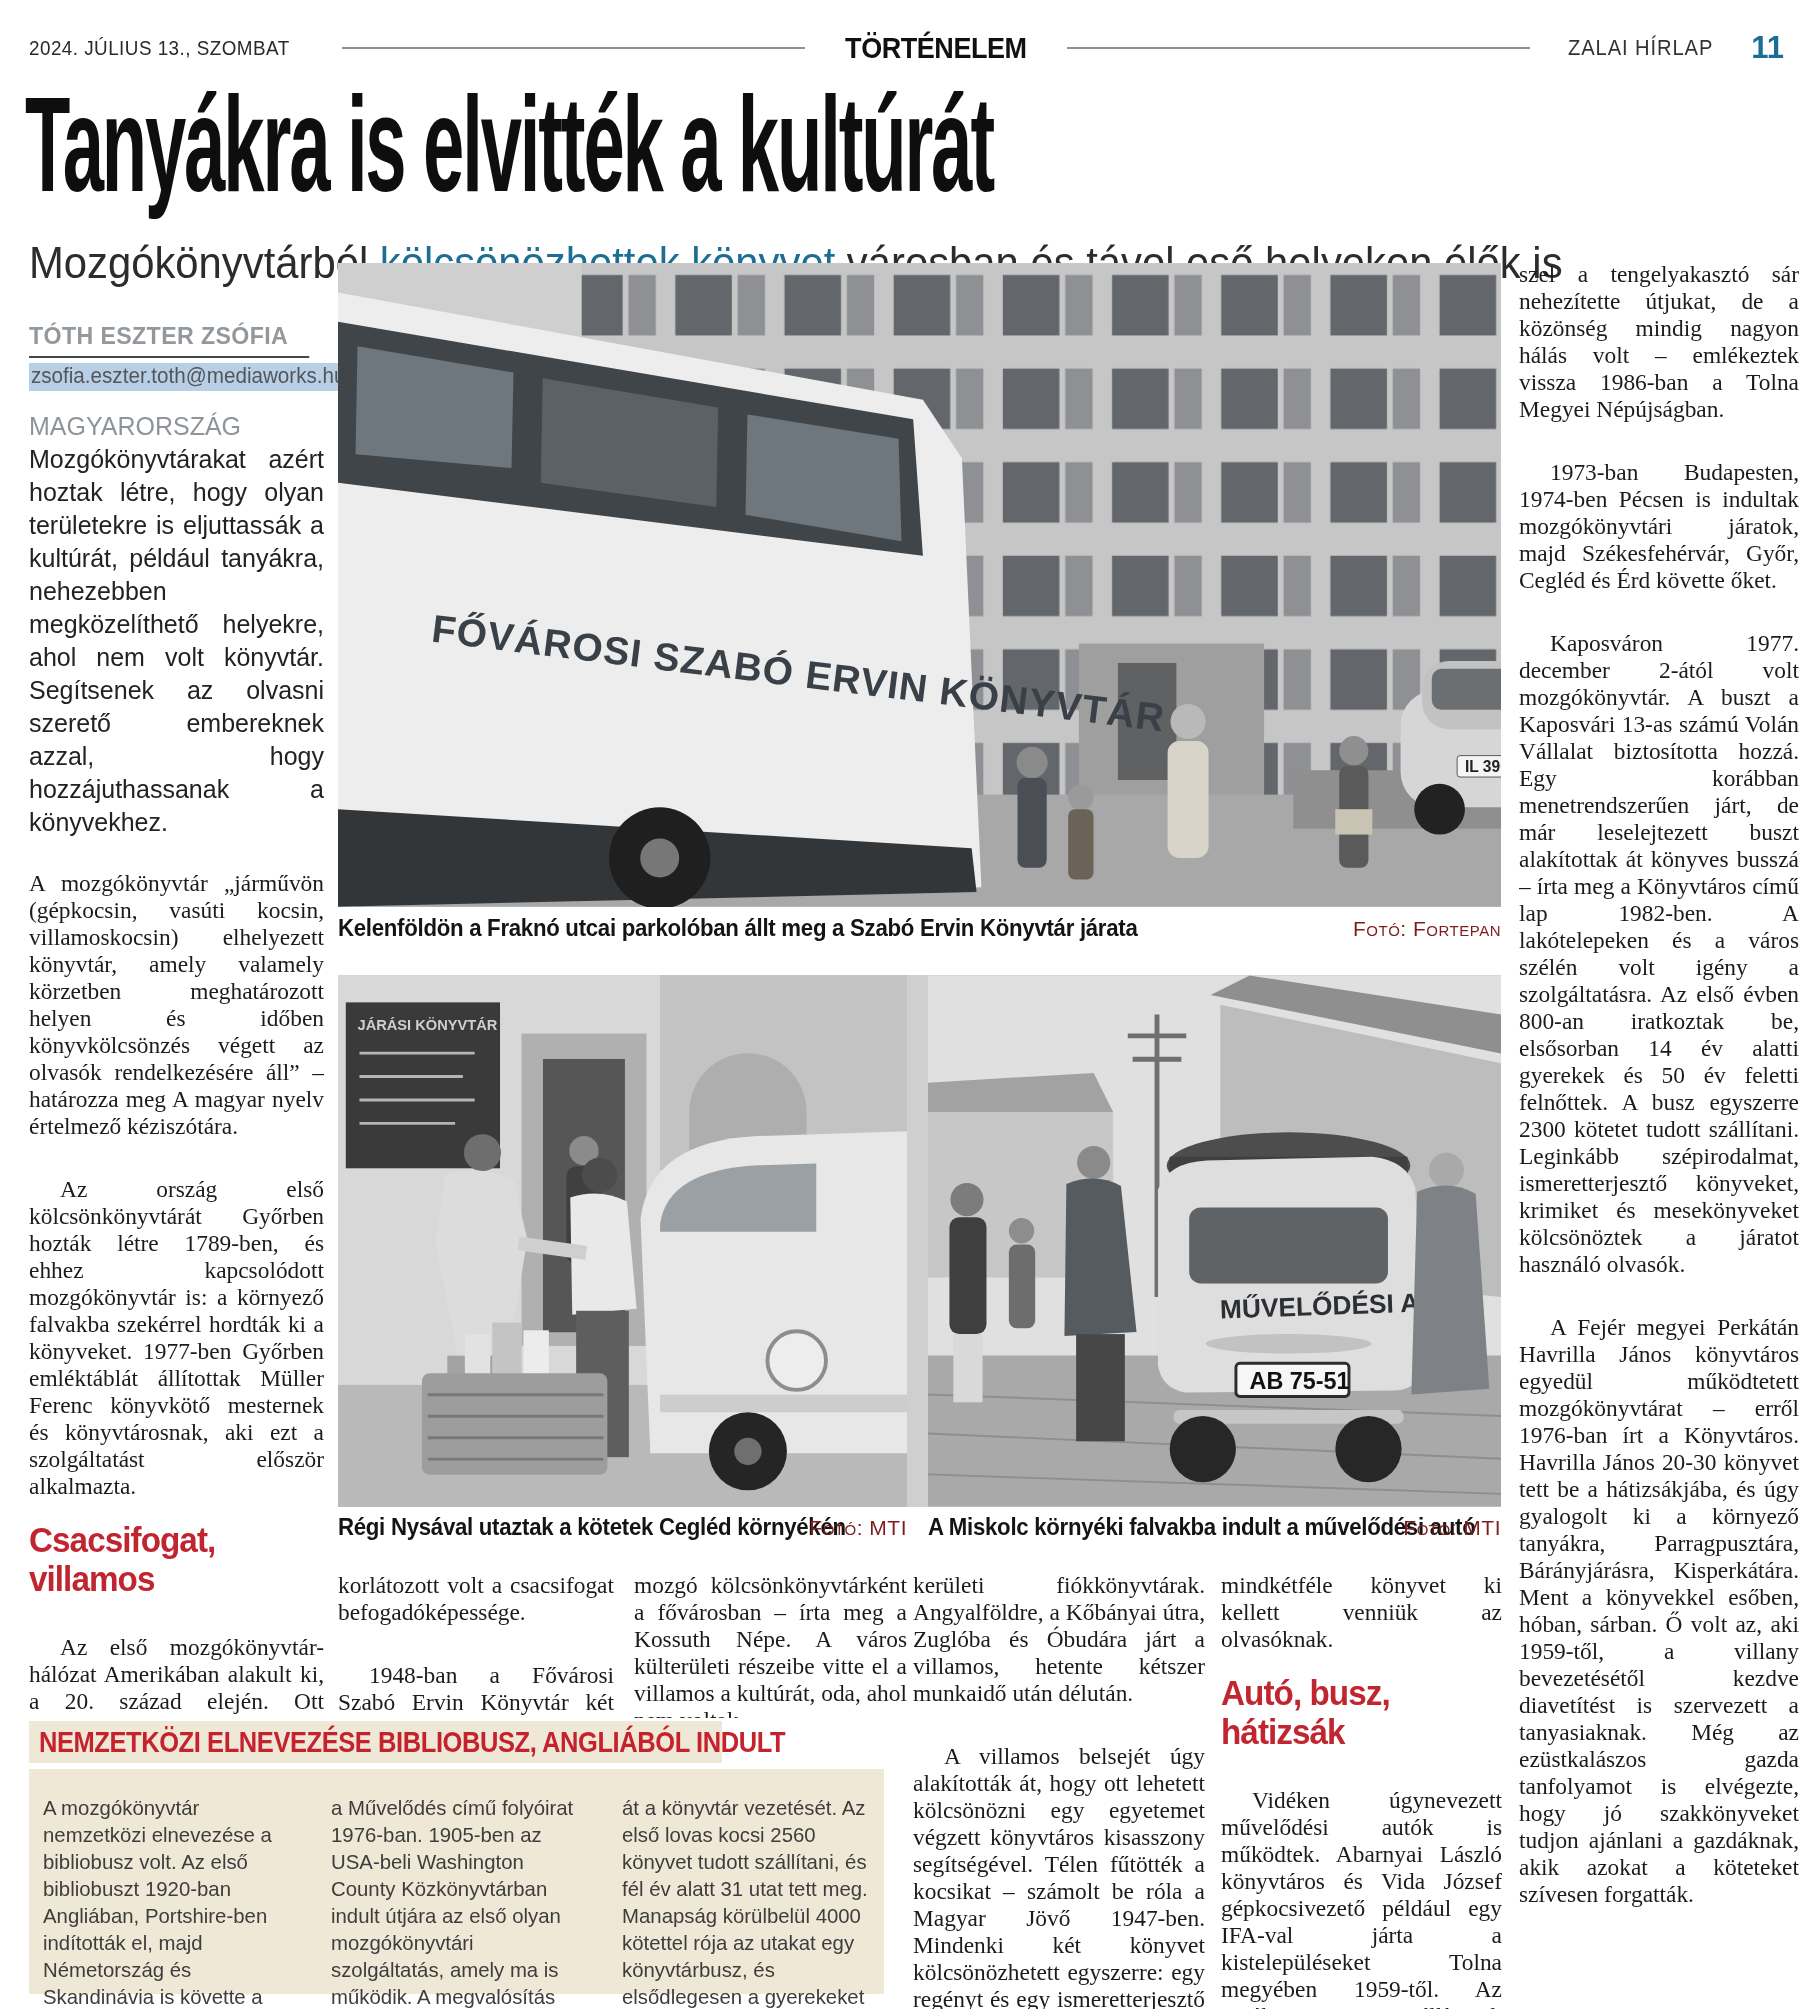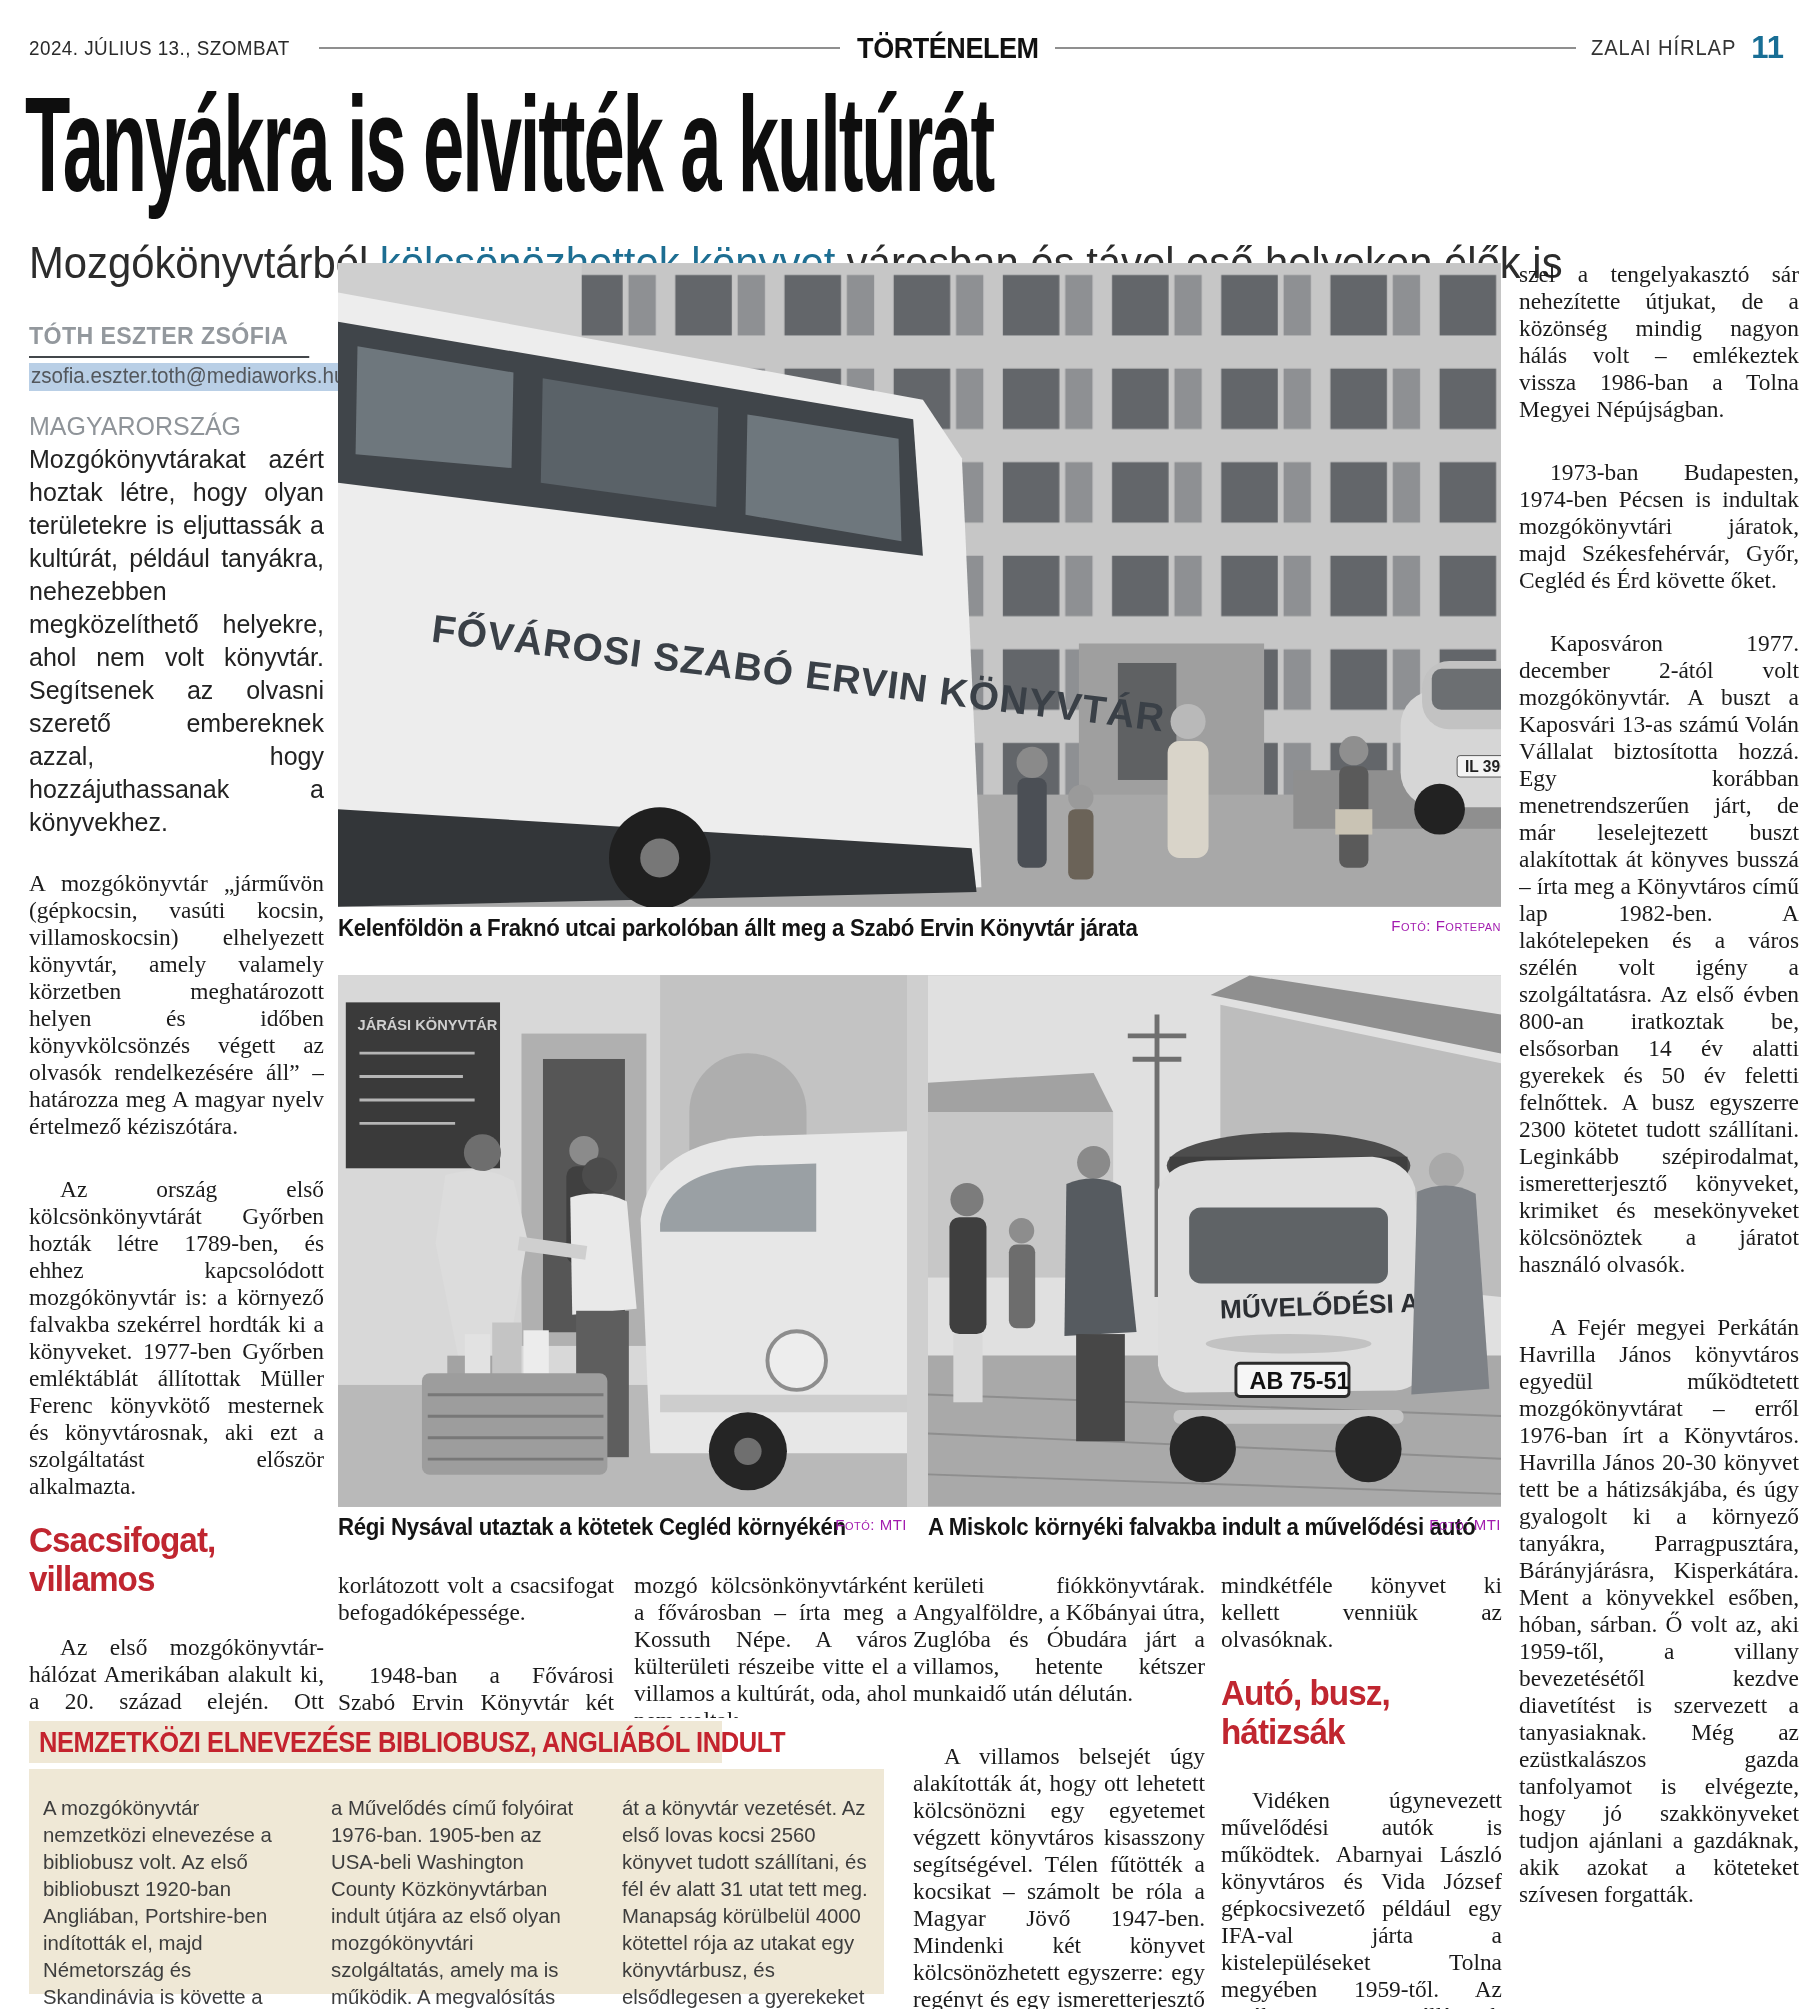--- a/index.html
+++ b/index.html
@@ -1,21 +1,21 @@
 <!DOCTYPE html>
 <html lang="hu"><head>
 <meta charset="utf-8">
 <style>
   html,body{margin:0;padding:0;background:#fff;}
   #page{position:relative;width:1814px;height:2016px;background:#fff;overflow:hidden;
         font-family:"Liberation Sans",sans-serif;color:#1c1c1c;}
   .abs{position:absolute;}
 
   
-  .hdr{top:25px;left:29px;width:1755px;height:45px;display:flex;align-items:center;gap:7px;}
+  .hdr{top:25px;left:29px;width:1755px;height:45px;display:flex;align-items:center;gap:30px;}
   .hdr-date{font-size:20.5px;letter-spacing:0.5px;color:#2a2a2a;white-space:nowrap;transform:scaleX(.92);transform-origin:left;}
   .hdr-rule{flex:1;height:2px;background:#8f8f8f;}
   .hdr-section{font-size:30px;font-weight:bold;letter-spacing:-0.5px;color:#111;white-space:nowrap;transform:scaleX(.9);}
   .hdr-brand{font-size:22.4px;letter-spacing:1px;color:#333;white-space:nowrap;transform:scaleX(.9);}
   .hdr-page{font-size:31px;font-weight:bold;color:#186e95;line-height:45px;white-space:nowrap;}
 
   
   .headline{top:72px;left:25px;font-size:135px;line-height:146px;font-weight:bold;color:#0e0e0e;
             letter-spacing:-3.9px;transform:scaleX(.55);transform-origin:top left;white-space:nowrap;}
   .subhead{top:237px;left:29px;font-size:44px;line-height:51px;color:#2c2c2c;white-space:nowrap;
@@ -37,21 +37,21 @@
   .lead{font-family:"Liberation Sans",sans-serif;font-weight:normal;font-size:25px;line-height:33px;
         color:#222;margin:0 0 31px 0 !important;}
   .lead .loc{color:#8f9499;}
   .red-subhead{font-family:"Liberation Sans",sans-serif;font-weight:bold;font-size:35px;line-height:39px;
                color:#c02630;margin:19.5px 0 7.8px 0 !important;text-align:left;text-indent:0 !important;
                letter-spacing:-1px;transform:scaleX(.95);transform-origin:left;}
 
   
   .caption{font-size:23.4px;font-weight:bold;color:#141414;letter-spacing:-0.3px;}
   .caption .cap-inner{display:inline-block;transform:scaleX(.95);transform-origin:left;white-space:nowrap;}
-  .credit{position:absolute;right:0;top:2px;font-size:15px;font-weight:normal;color:#a21caf;
+  .credit{position:absolute;right:0;top:2px;font-size:21px;font-weight:normal;color:#7f1d1d;
           font-variant:small-caps;letter-spacing:0.5px;}
 
   
   .photo{background:#cfcfcf;}
   .photo svg{display:block;}
 
   
   .box-title{left:29px;top:1721px;width:693px;height:42px;background:#efe8d6;display:flex;align-items:center;}
   .box-title span{font-size:30px;font-weight:bold;color:#c4232e;letter-spacing:-0.5px;white-space:nowrap;
                   padding-left:11.7px;transform:scaleX(.85);transform-origin:left;}

